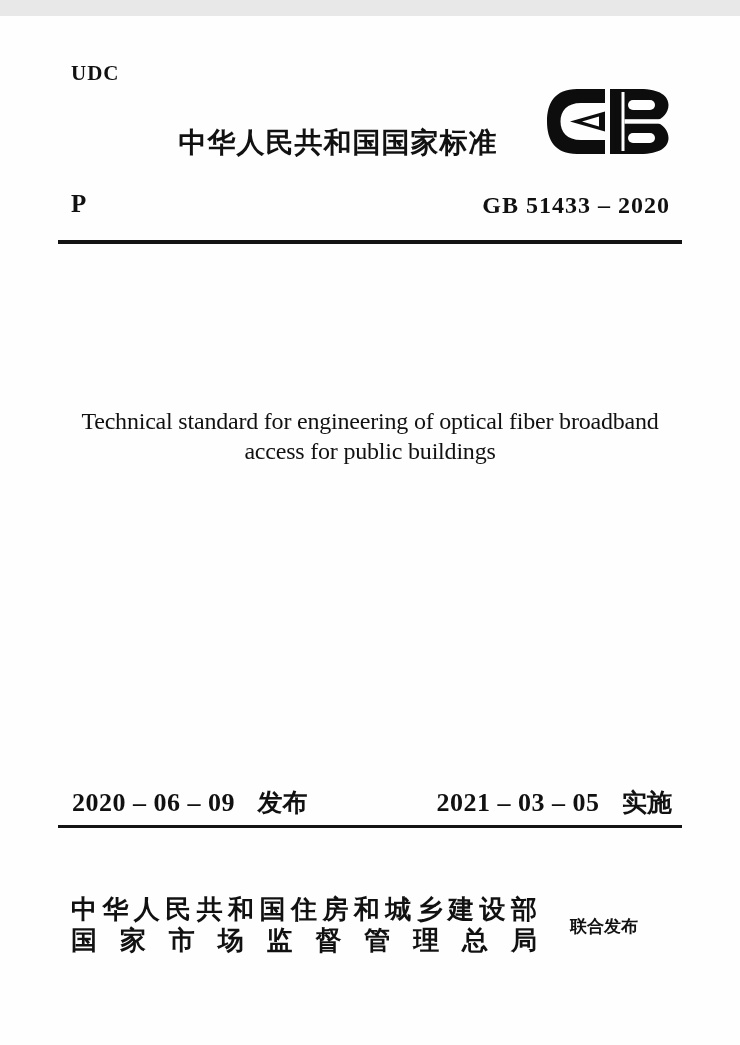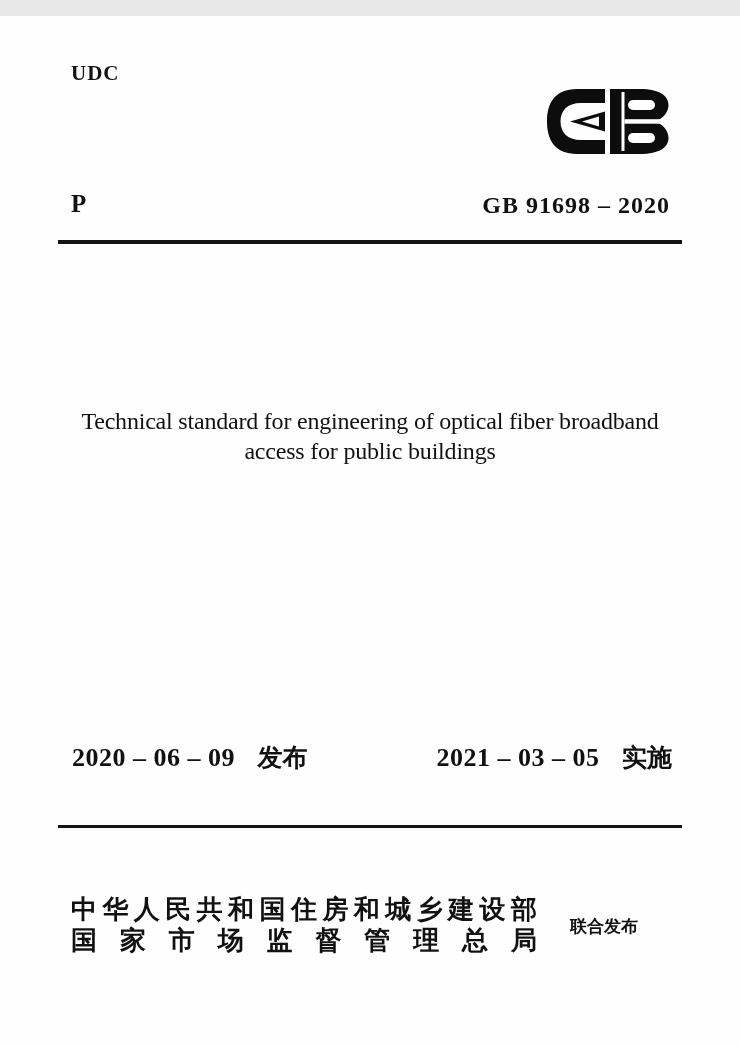--- a/index.html
+++ b/index.html
@@ -24,57 +24,58 @@
   .std-number{right:70px;top:176px;font-size:24px;font-weight:bold;letter-spacing:1px;white-space:nowrap;}
   .rule{background:#141414;}
   .rule-top{left:58px;top:224px;width:624px;height:4px;}
   .rule-bottom{left:58px;top:809px;width:624px;height:3px;}
 
   .title-cn{left:0;top:320px;width:740px;text-align:center;
     font-size:39px;font-weight:bold;letter-spacing:-1px;white-space:nowrap;}
   .title-en{left:0;top:390px;width:740px;text-align:center;
     font-size:24px;font-weight:400;line-height:30px;letter-spacing:-0.2px;}
 
-  .date-row{left:72px;top:725px;width:600px;display:flex;justify-content:space-between;}
+  .date-row{left:72px;top:770px;width:600px;display:flex;justify-content:space-between;}
   .date-group{white-space:nowrap;}
   .date-num{font-size:26px;font-weight:bold;letter-spacing:0.5px;}
   .date-label{font-size:25px;font-weight:bold;margin-left:18px;}
 
   .publishers{left:71px;top:878px;width:466px;}
   .pub-line{display:flex;justify-content:space-between;
     font-size:26px;font-weight:600;line-height:30px;height:30px;}
   .pub-line + .pub-line{margin-top:1px;}
   .joint-label{left:570px;top:899px;font-size:17px;font-weight:700;white-space:nowrap;}
 </style>
 </head>
 <body>
 
 <div class="page">
 
   <div class="abs udc serif">UDC</div>
 
+  <div class="abs nat-heading sans">中华人民共和国国家标准</div>
 
   <svg class="abs gb-logo" viewBox="0 0 125 69" xmlns="http://www.w3.org/2000/svg" aria-hidden="true">
 
     <path d="M60 2 L32 2 C10 2 2 16 2 34.5 C2 53 10 67 32 67 L60 67 L60 53 L36 53
              C22 53 15.5 45 15.5 34.5 C15.5 24 22 16 36 16 L60 16 Z" fill="#0d0d0d"></path>
     <path d="M60 24.5 L25 34.5 L60 44.5 Z" fill="#0d0d0d"></path>
     <path d="M54 29.5 L37 34.5 L54 39.5 Z" fill="#ffffff"></path>
 
     <path d="M65 2 L65 67 L95 67 C115 67 123.5 60 123.5 51 C123.5 43.5 118 37.5 110 34.5
              C118 31.5 123.5 25.5 123.5 18 C123.5 9 115 2 95 2 Z" fill="#0d0d0d"></path>
     <rect x="76.5" y="5" width="3" height="59" fill="#ffffff"></rect>
     <rect x="79.5" y="32.2" width="44" height="4.5" fill="#ffffff"></rect>
     <rect x="83" y="13" width="27" height="10" rx="5" fill="#ffffff"></rect>
     <rect x="83" y="46" width="27" height="10" rx="5" fill="#ffffff"></rect>
   </svg>
 
   <div class="abs cat-code serif">P</div>
 
-  <div class="abs std-number serif">GB 91698 – 2020</div>
+  <div class="abs std-number serif">GB 51433 – 2020</div>
 
   <div class="abs rule rule-top"></div>
 
 
   <div class="abs title-en serif">
     <div>Technical standard for engineering of optical fiber broadband</div>
     <div>access for public buildings</div>
   </div>
 
   <div class="abs date-row">

